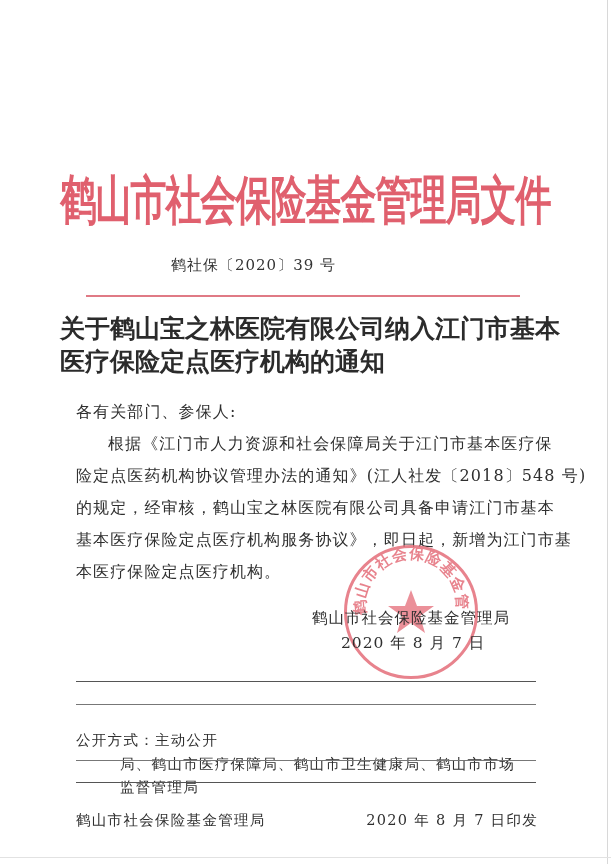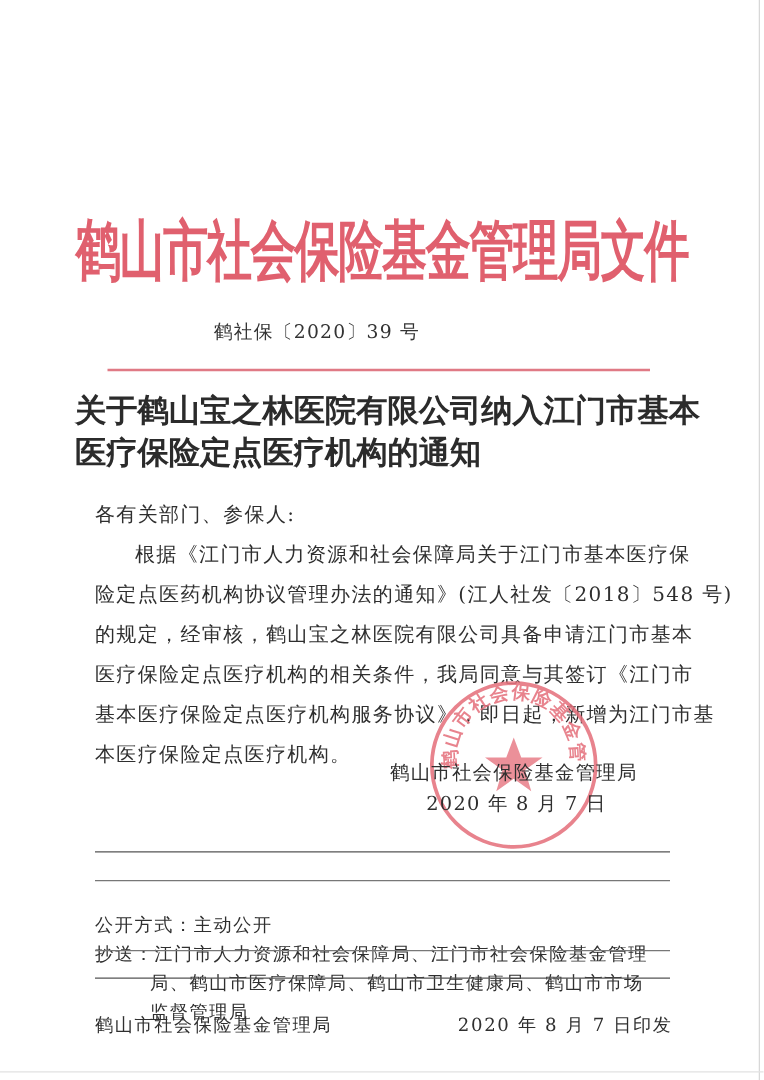--- a/index.html
+++ b/index.html
@@ -68,21 +68,20 @@
 <div class="notice-title">
   <div>关于鹤山宝之林医院有限公司纳入江门市基本</div>
   <div>医疗保险定点医疗机构的通知</div>
 </div>
 
 <div class="body-text">
   <span class="line">各有关部门、参保人:</span>
   <span class="line indent">根据《江门市人力资源和社会保障局关于江门市基本医疗保</span>
   <span class="line">险定点医药机构协议管理办法的通知》(江人社发〔2018〕548 号)</span>
   <span class="line">的规定，经审核，鹤山宝之林医院有限公司具备申请江门市基本</span>
-  <span class="line">医疗保险定点医疗机构的相关条件，我局同意与其签订《江门市</span>
   <span class="line">基本医疗保险定点医疗机构服务协议》，即日起，新增为江门市基</span>
   <span class="line">本医疗保险定点医疗机构。</span>
 </div>
 
 <div class="seal">
   <svg width="128" height="128" viewBox="0 0 128 128">
     <defs>
       <path id="sealArc" d="M 20 70 A 46 46 0 1 1 108 70"></path>
     </defs>
     <text font-size="15" fill="#e46e7a" font-family="DejaVu Serif, serif" font-weight="bold" letter-spacing="1">
@@ -95,21 +94,20 @@
 <div class="signature">
   <span>鹤山市社会保险基金管理局</span>
   <span class="date">2020 年 8 月 7 日</span>
 </div>
 
 <div class="rule-dark" style="top:681px;"></div>
 <div class="footer public-mode">公开方式：主动公开</div>
 <div class="rule-thin" style="top:704px;"></div>
 
 <div class="footer cc-block">
-  <span class="cc-line"><span>抄送：</span><span>江门市人力资源和社会保障局、江门市社会保险基金管理</span></span>
   <span class="cc-line cont">局、鹤山市医疗保障局、鹤山市卫生健康局、鹤山市市场</span>
   <span class="cc-line cont">监督管理局</span>
 </div>
 
 <div class="rule-thin" style="top:760px;"></div>
 <div class="footer issuer-row">
   <span>鹤山市社会保险基金管理局</span>
   <span>2020 年 8 月 7 日印发</span>
 </div>
 <div class="rule-dark" style="top:782px;"></div>

